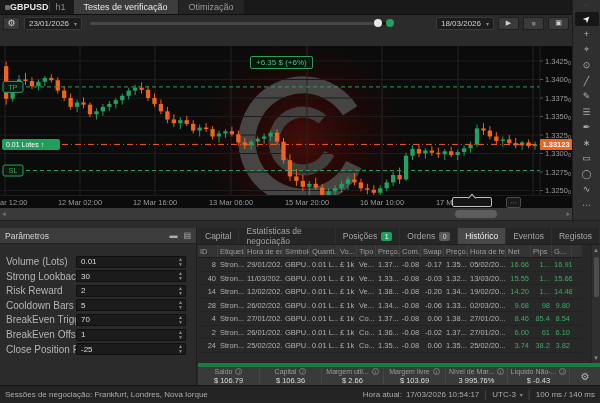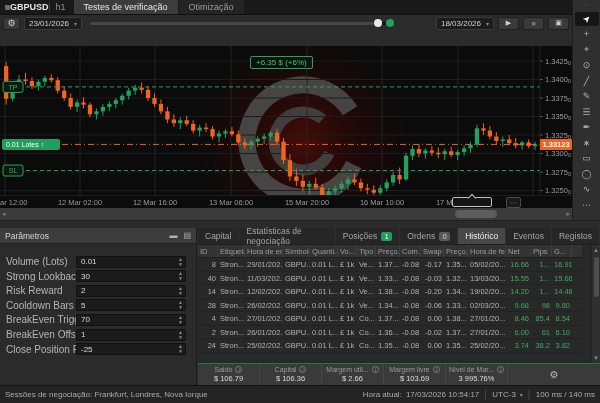--- a/index.html
+++ b/index.html
@@ -102,21 +102,21 @@
   .th{font-size:7.5px;color:#9a9a9a;line-height:13px;padding:0 2px;white-space:nowrap;overflow:hidden;border-right:1px solid #3e3e3e;}
   .tr{height:13.5px;border-bottom:1px solid #222;width:384px;}
   .td{font-size:7.5px;color:#b0b0b0;line-height:13.5px;padding:0 2px;white-space:nowrap;overflow:hidden;}
   .td.num{text-align:right;}
   .td.green{color:#3ea862;}
   .vscroll{position:absolute;right:0;top:17px;width:9px;bottom:0;background:#2f2f2f;border-left:1px solid #222;}
   .varrow{position:absolute;left:0;width:100%;text-align:center;font-size:6px;color:#8a8a8a;}
   .vthumb{position:absolute;left:2px;top:12px;width:5px;height:40px;background:#4d4d4d;border-radius:2px;}
 
   
-  .summary{position:absolute;left:198px;top:363px;width:402px;height:22px;background:#3a3a3a;border-top:1px solid #15803d;display:flex;}
+  .summary{position:absolute;left:198px;top:363px;width:402px;height:22px;background:#3a3a3a;border-top:4px solid #15803d;display:flex;}
   .scell{width:62px;border-right:1px solid #464646;display:flex;flex-direction:column;align-items:center;justify-content:center;}
   .slab{font-size:7px;color:#9a9a9a;display:flex;align-items:center;gap:3px;white-space:nowrap;}
   .icircle{width:7px;height:7px;border:1px solid #7a7a7a;border-radius:50%;font-size:5px;color:#9a9a9a;line-height:6px;text-align:center;font-style:italic;}
   .sval{font-size:7.5px;color:#dcdcdc;margin-top:1px;white-space:nowrap;}
   .sgear{flex:1;display:flex;align-items:center;justify-content:center;color:#b5b5b5;font-size:10px;}
 
   
   .statusbar{position:absolute;left:0;top:385px;width:600px;height:18px;background:#242424;border-top:1px solid #141414;
              display:flex;align-items:center;font-size:8px;color:#ababab;padding:0 5px;}
   .statusbar .left{flex:1;}
@@ -760,20 +760,27 @@
         </div>
         <div class="sval">$ 103.69</div>
       </div>
       <div class="scell">
         <div class="slab">
           <span>Nível de Mar...</span>
           <span class="icircle">i</span>
         </div>
         <div class="sval">3 995.76%</div>
       </div>
+      <div class="scell">
+        <div class="slab">
+          <span>Líquido Não-...</span>
+          <span class="icircle">i</span>
+        </div>
+        <div class="sval">$ -0.43</div>
+      </div>
       <div class="sgear">⚙</div>
     </div>
 
   <div class="statusbar">
     <span class="left">Sessões de negociação: Frankfurt, Londres, Nova Iorque</span>
     <span class="rt">
       <span>Hora atual:</span>
       <span>17/03/2026 10:54:17</span>
       <span class="sep">│</span>
       <span>UTC-3</span>

